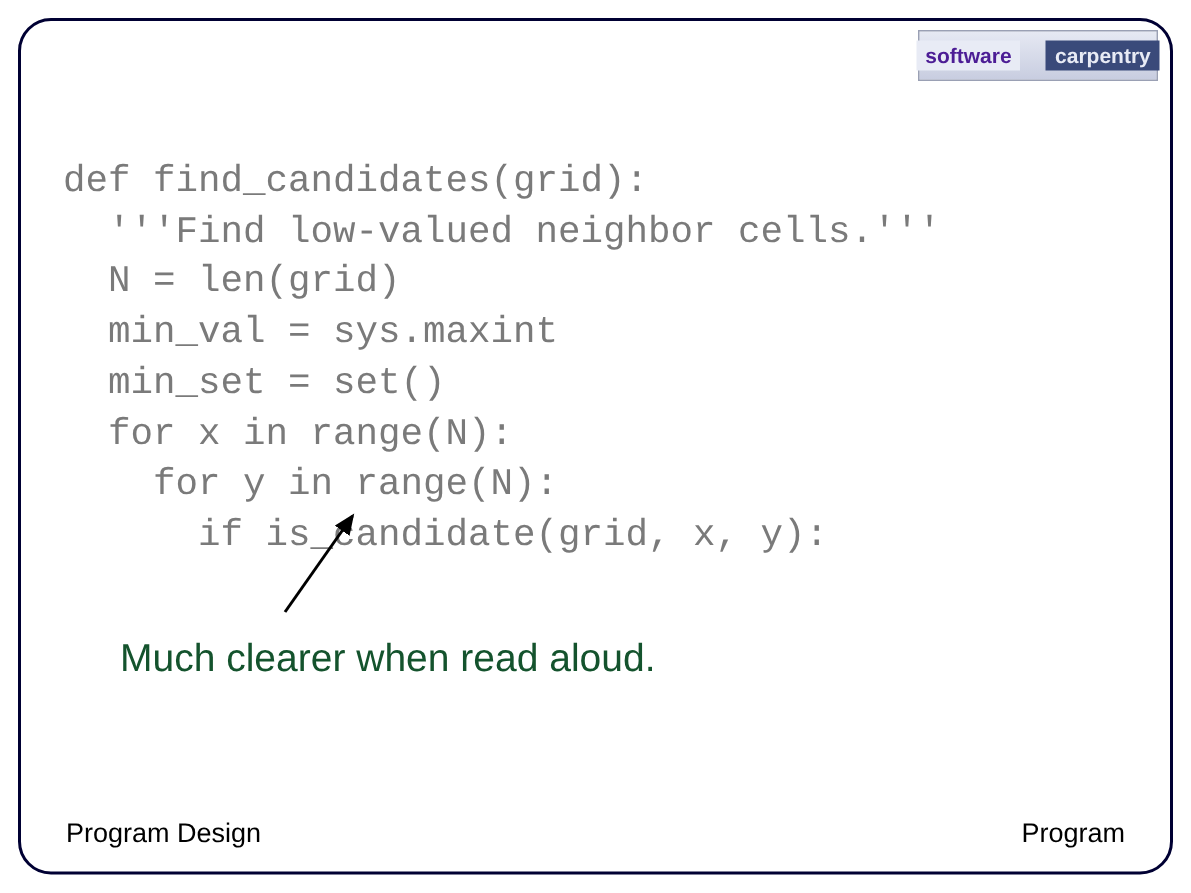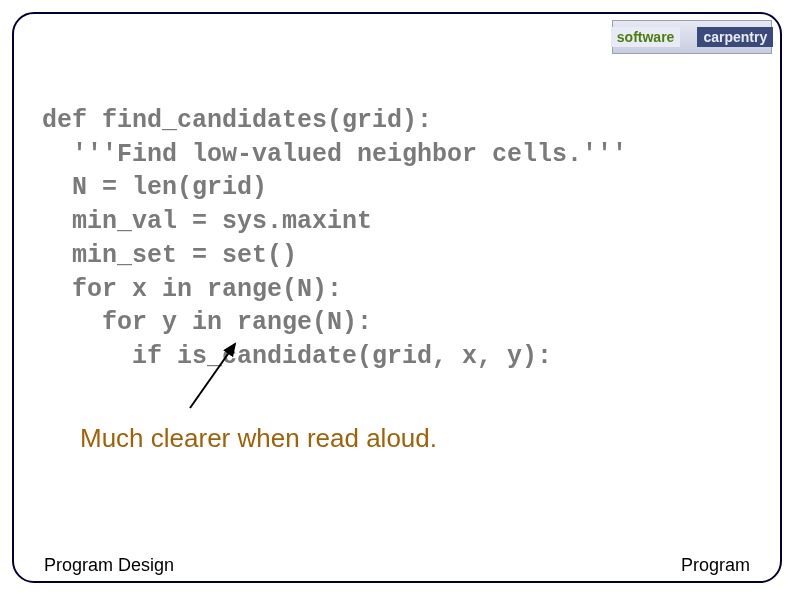--- a/index.html
+++ b/index.html
@@ -29,58 +29,57 @@
     background: linear-gradient(#e6e9f3, #c8cde0);
     display: flex;
     align-items: center;
     justify-content: center;
     gap: 0;
     font-size: 14px;
     font-weight: bold;
   }
   .logo-left {
     background: #e8ebf5;
-    color: #4d7c0f;
+    color: #4c1d95;
     padding: 2px 6px;
   }
   .logo-right {
     background: #3a4a7a;
     color: #e8ebf5;
     padding: 2px 6px;
     margin-left: 17px;
   }
   .code-block {
     position: absolute;
     left: 42px;
     top: 70px;
     font-family: "Courier New", Courier, monospace;
     font-size: 25px;
     line-height: 1.35;
     color: #7a7a7a;
     white-space: pre;
-    font-weight: bold;
   }
   .arrow-svg {
     position: absolute;
     left: 180px;
     top: 336px;
     width: 80px;
     height: 80px;
   }
   .caption {
     position: absolute;
     left: 80px;
     top: 423px;
     font-family: Arial, Helvetica, sans-serif;
     font-size: 26px;
-    color: #a16207;
+    color: #14532d;
   }
   .footer {
     position: absolute;
-    bottom: 19px;
+    bottom: 29px;
     left: 0;
     right: 0;
     display: flex;
     justify-content: space-between;
     padding: 0 44px;
     font-family: Arial, Helvetica, sans-serif;
     font-size: 18px;
     color: #000000;
   }
 </style>

